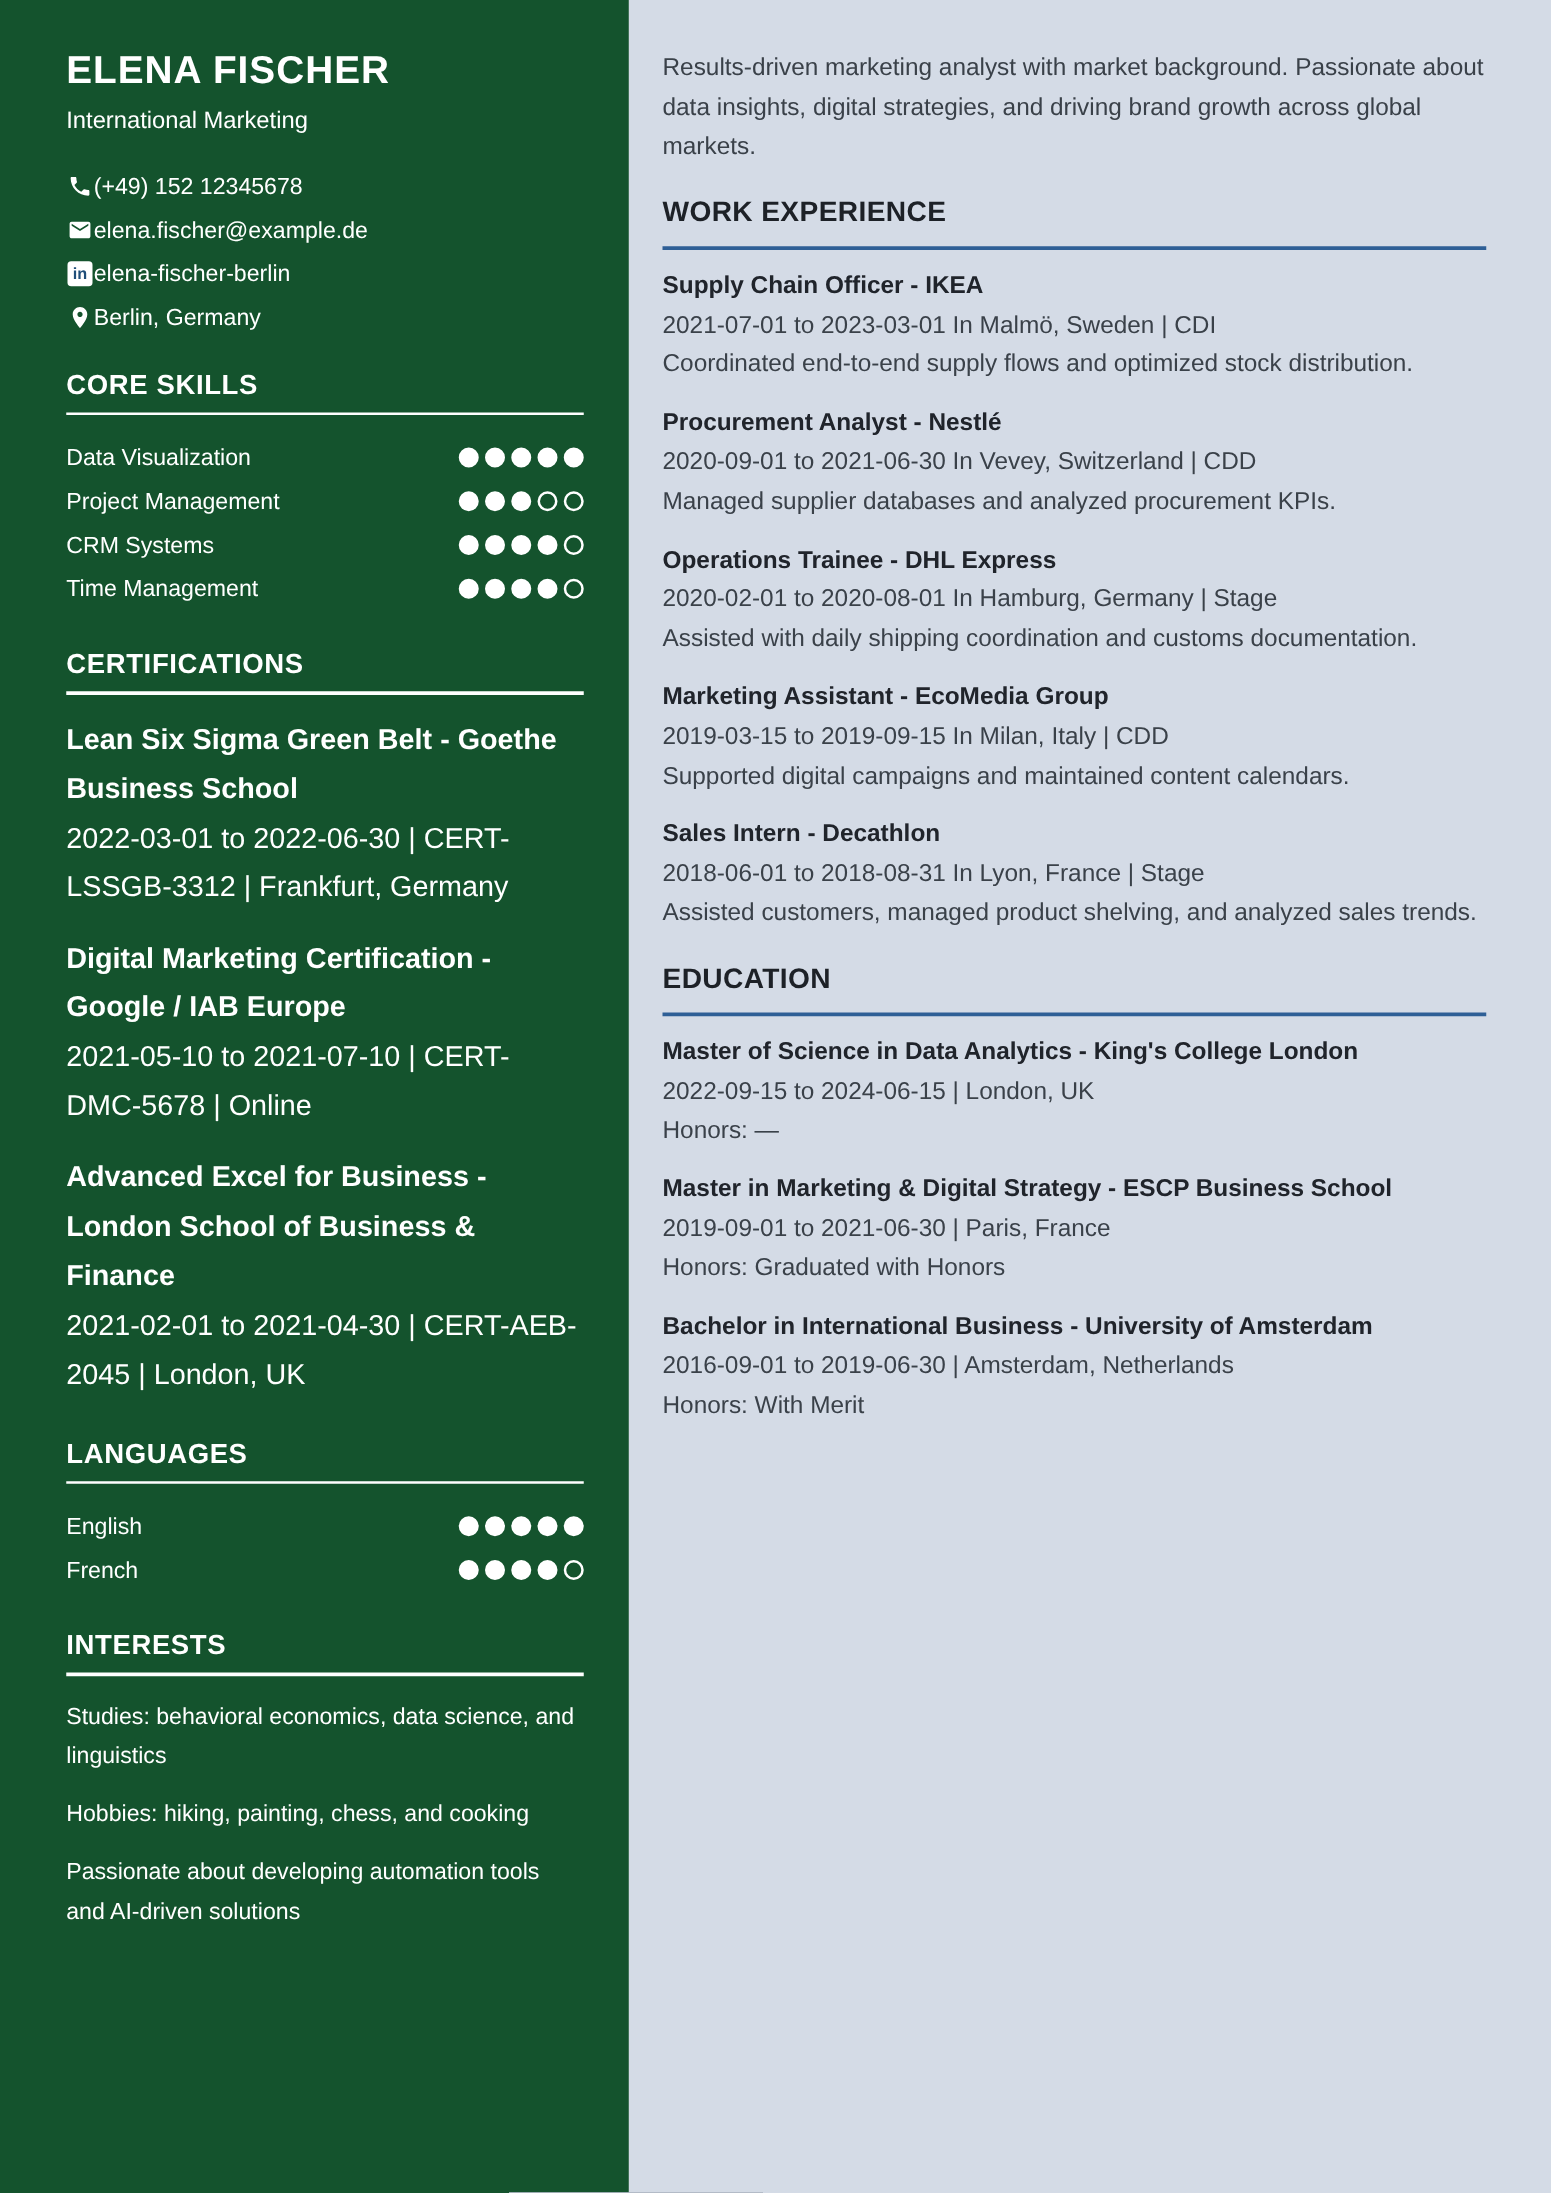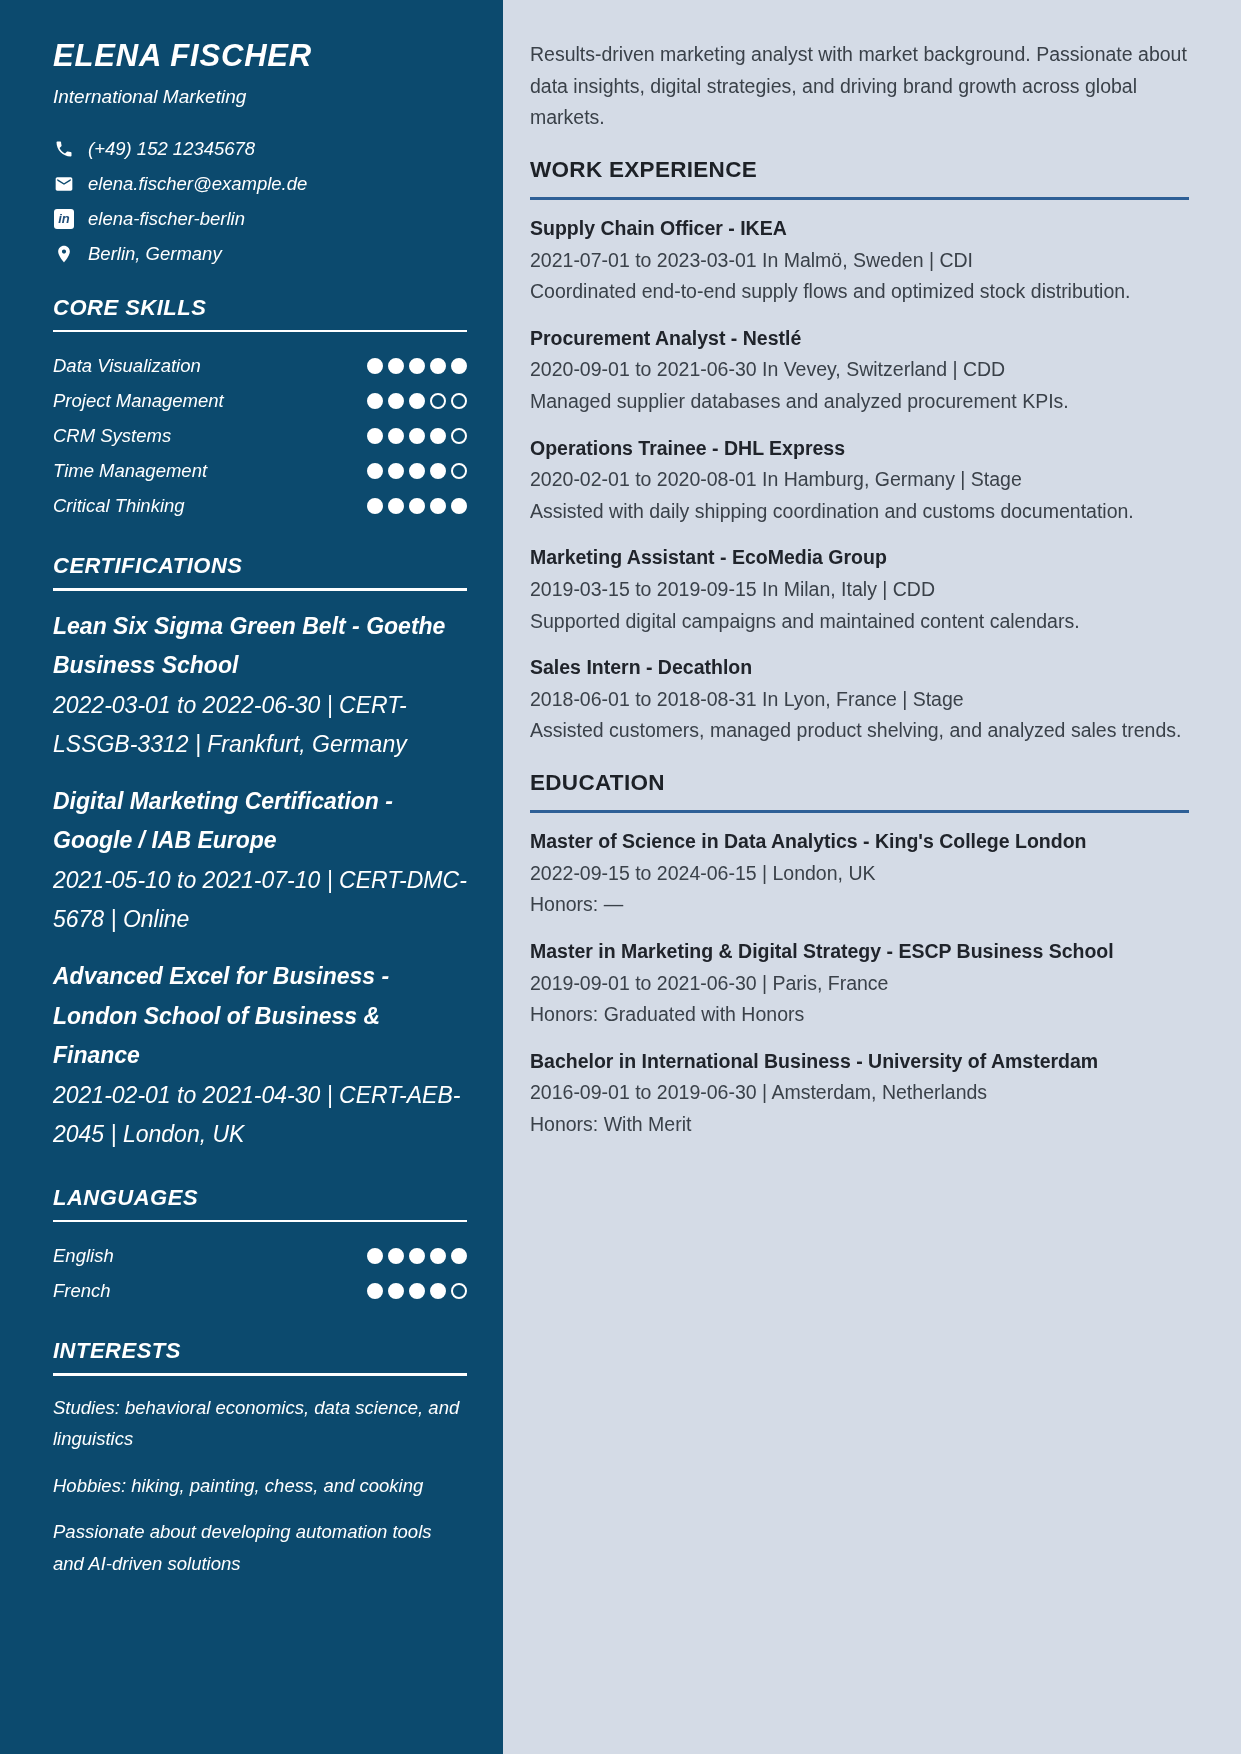--- a/index.html
+++ b/index.html
@@ -4,28 +4,27 @@
 <style>
   html,body{margin:0;padding:0;background:#9aa3b0;}
   .page{
     width:1241px;height:1754px;display:flex;overflow:hidden;
     font-family:"Liberation Sans", sans-serif;
     background:#d4dbe6;margin:0 auto;
   }
   
   .sidebar{
     width:503px;box-sizing:border-box;flex:0 0 503px;
-    background:#0c4a6e;color:#ffffff;
+    background:#14532d;color:#ffffff;
     padding:38px 36px 40px 53px;
-    font-style:italic;
   }
   .name{font-size:31px;font-weight:bold;letter-spacing:.8px;margin:0 0 12px 0;line-height:1.15;}
   .subtitle{font-size:19px;margin:0 0 30px 0;}
   .contact{list-style:none;margin:0 0 6px 0;padding:0;}
-  .contact li{display:flex;align-items:flex-end;gap:13px;margin-bottom:13px;font-size:18.5px;}
+  .contact li{display:flex;align-items:flex-end;margin-bottom:13px;font-size:18.5px;}
   .cicon{width:22px;height:22px;display:flex;align-items:center;justify-content:center;flex:0 0 22px;}
   .cicon svg{width:20px;height:20px;fill:#ffffff;}
   .in-badge{
     width:20px;height:20px;background:#ffffff;color:#1f4e79;border-radius:3px;
     font-size:13px;font-weight:bold;display:flex;align-items:center;justify-content:center;line-height:1;
   }
   .s-head{font-size:22px;font-weight:bold;letter-spacing:.5px;margin:30px 0 0 0;}
   .s-rule{height:2.5px;background:#ffffff;margin:9px 0 16px 0;}
   .rate-row{display:flex;justify-content:space-between;align-items:center;height:35px;font-size:18.5px;}
   .dots{display:flex;gap:5px;}
@@ -123,30 +122,20 @@
         <div class="rate-row">
           <span>Time Management</span>
           <span class="dots">
             <span class="dot filled"></span>
             <span class="dot filled"></span>
             <span class="dot filled"></span>
             <span class="dot filled"></span>
             <span class="dot"></span>
           </span>
         </div>
-        <div class="rate-row">
-          <span>Critical Thinking</span>
-          <span class="dots">
-            <span class="dot filled"></span>
-            <span class="dot filled"></span>
-            <span class="dot filled"></span>
-            <span class="dot filled"></span>
-            <span class="dot filled"></span>
-          </span>
-        </div>
       </div>
 
     <h2 class="s-head">CERTIFICATIONS</h2>
     <div class="s-rule"></div>
     <div id="cert-list">
         <div class="cert">
           <div class="cert-title">Lean Six Sigma Green Belt - Goethe Business School</div>
           <div class="cert-details">2022-03-01 to 2022-06-30 | CERT-LSSGB-3312 | Frankfurt, Germany</div>
         </div>
         <div class="cert">

